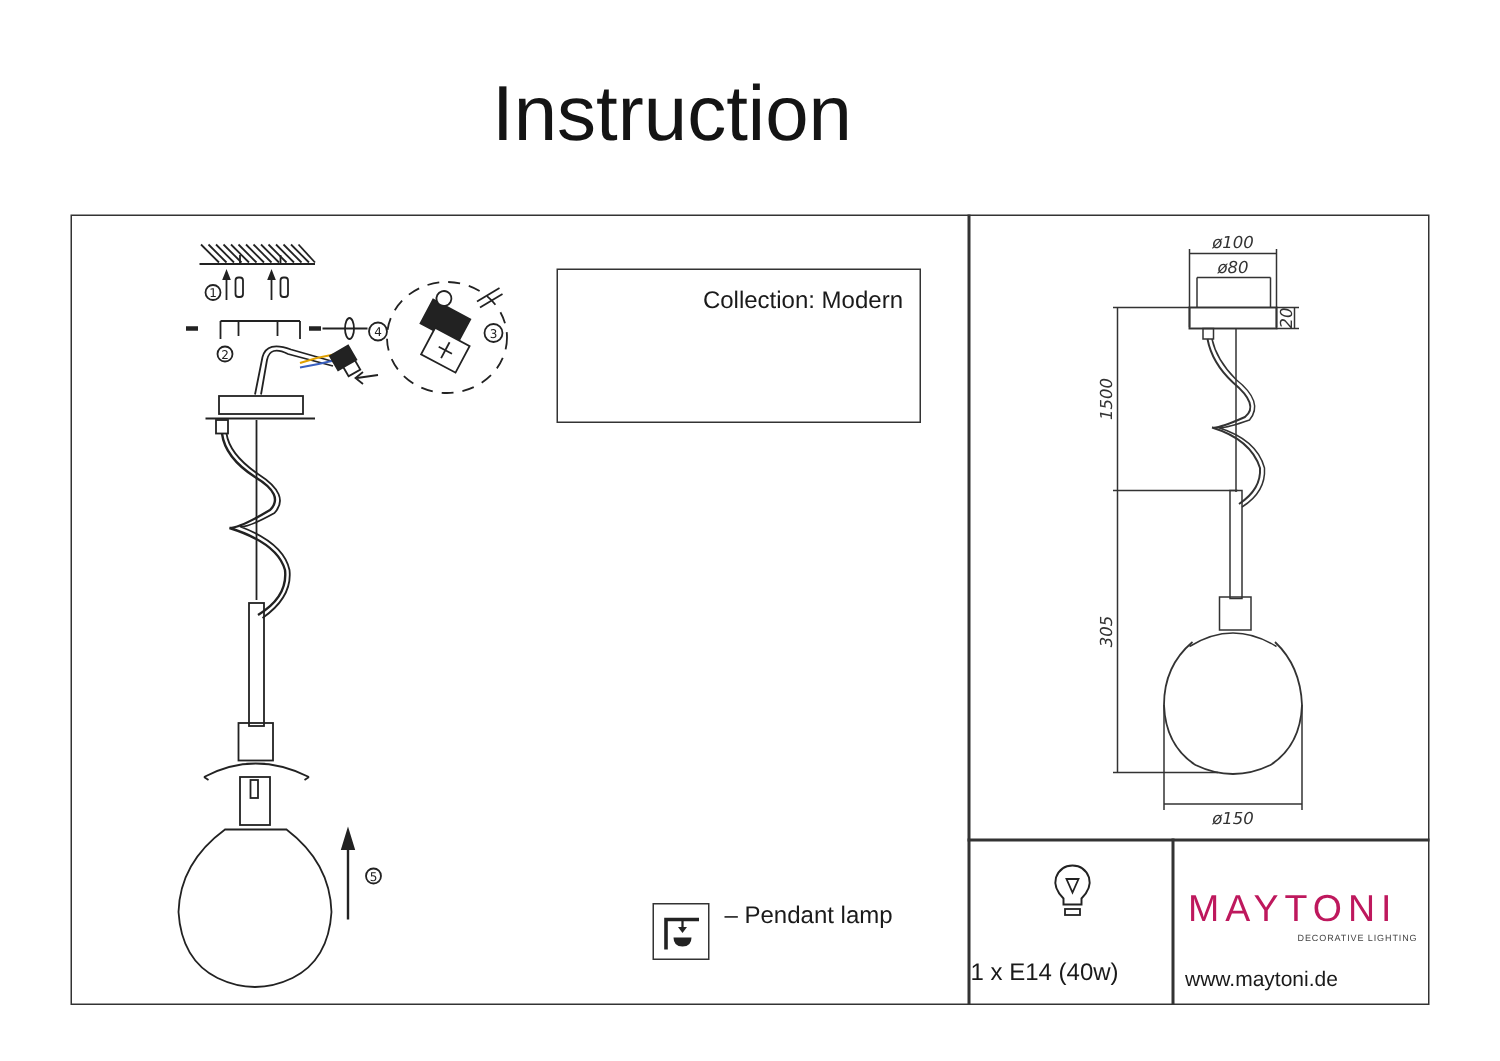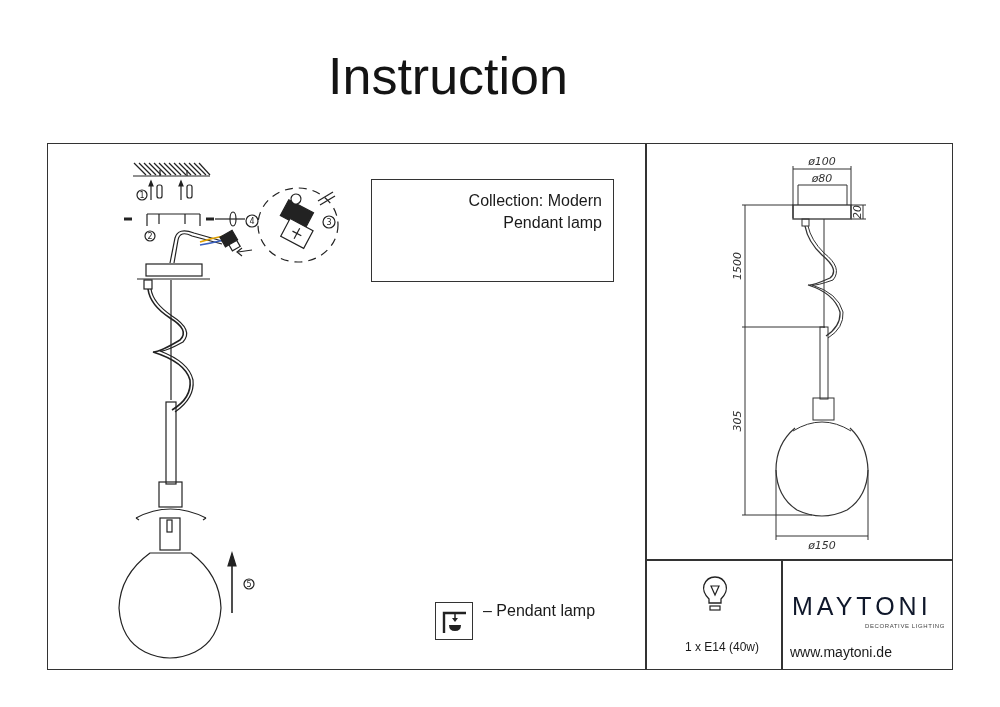--- a/index.html
+++ b/index.html
@@ -11,24 +11,24 @@
            border: 1.6px solid #333; box-sizing: border-box; }
   .vline { position: absolute; background: #333; }
   .hline { position: absolute; background: #333; }
   .info-box { position: absolute; left: 371px; top: 179px; width: 243px; height: 103px;
               border: 1.6px solid #333; box-sizing: border-box; text-align: right;
               padding: 10px 11px 4px 0; font-size: 16px; line-height: 21.5px; color: #1a1a1a; }
   .info-box div { white-space: nowrap; }
   .legend { position: absolute; left: 435px; top: 602px; display: flex; align-items: flex-start; }
   .legend-icon { width: 38px; height: 38px; border: 1.5px solid #333; box-sizing: border-box; position: relative; }
   .legend-label { font-size: 16px; margin-left: 10px; color: #1a1a1a; }
-  .lamp-spec { position: absolute; left: 647px; top: 640px; width: 112px; text-align: right;
-               font-size: 12px; color: #1a1a1a; }
+  .lamp-spec { position: absolute; left: 647px; top: 640px; width: 112px; text-align: left;
+               font-size: 16px; color: #1a1a1a; }
   .brand { position: absolute; left: 792px; top: 592px; width: 155px; }
-  .brand-name { font-size: 25px; letter-spacing: 4px; font-weight: 400; color: #0f172a; }
+  .brand-name { font-size: 25px; letter-spacing: 4px; font-weight: 400; color: #be185d; }
   .brand-tag { font-size: 6px; letter-spacing: 0.6px; color: #444; text-align: right; margin-top: 2px; padding-right: 2px; }
   .brand-url { position: absolute; left: 790px; top: 644px; width: 157px; font-size: 14px; color: #1a1a1a; }
   svg { position: absolute; overflow: visible; }
   .dim-text { font-family: "DejaVu Sans", sans-serif; font-style: italic; font-size: 11px; fill: #333; }
 </style>
 </head>
 <body>
 
 <div class="title">Instruction</div>
 
@@ -137,21 +137,20 @@
     <text x="142" y="198">1</text>
     <text x="150" y="239">2</text>
     <text x="329" y="225">3</text>
     <text x="252" y="224">4</text>
     <text x="249" y="587">5</text>
   </g>
 </svg>
 
 <div class="info-box">
   <div>Collection: Modern</div>
-  <div>Pendant lamp</div>
 </div>
 
 <div class="legend">
   <div class="legend-icon">
     <svg width="38" height="38" style="left:0;top:0;" viewBox="0 0 38 38">
       <path d="M8 30 L8 10 L30 10" stroke="#222" stroke-width="2.4" fill="none"></path>
       <line x1="19" y1="10" x2="19" y2="16" stroke="#222" stroke-width="1.5"></line>
       <polygon points="16,15 22,15 19,19" fill="#222"></polygon>
       <path d="M13 22 L25 22 Q25 28 19 28 Q13 28 13 22 Z" fill="#222"></path>
     </svg>

